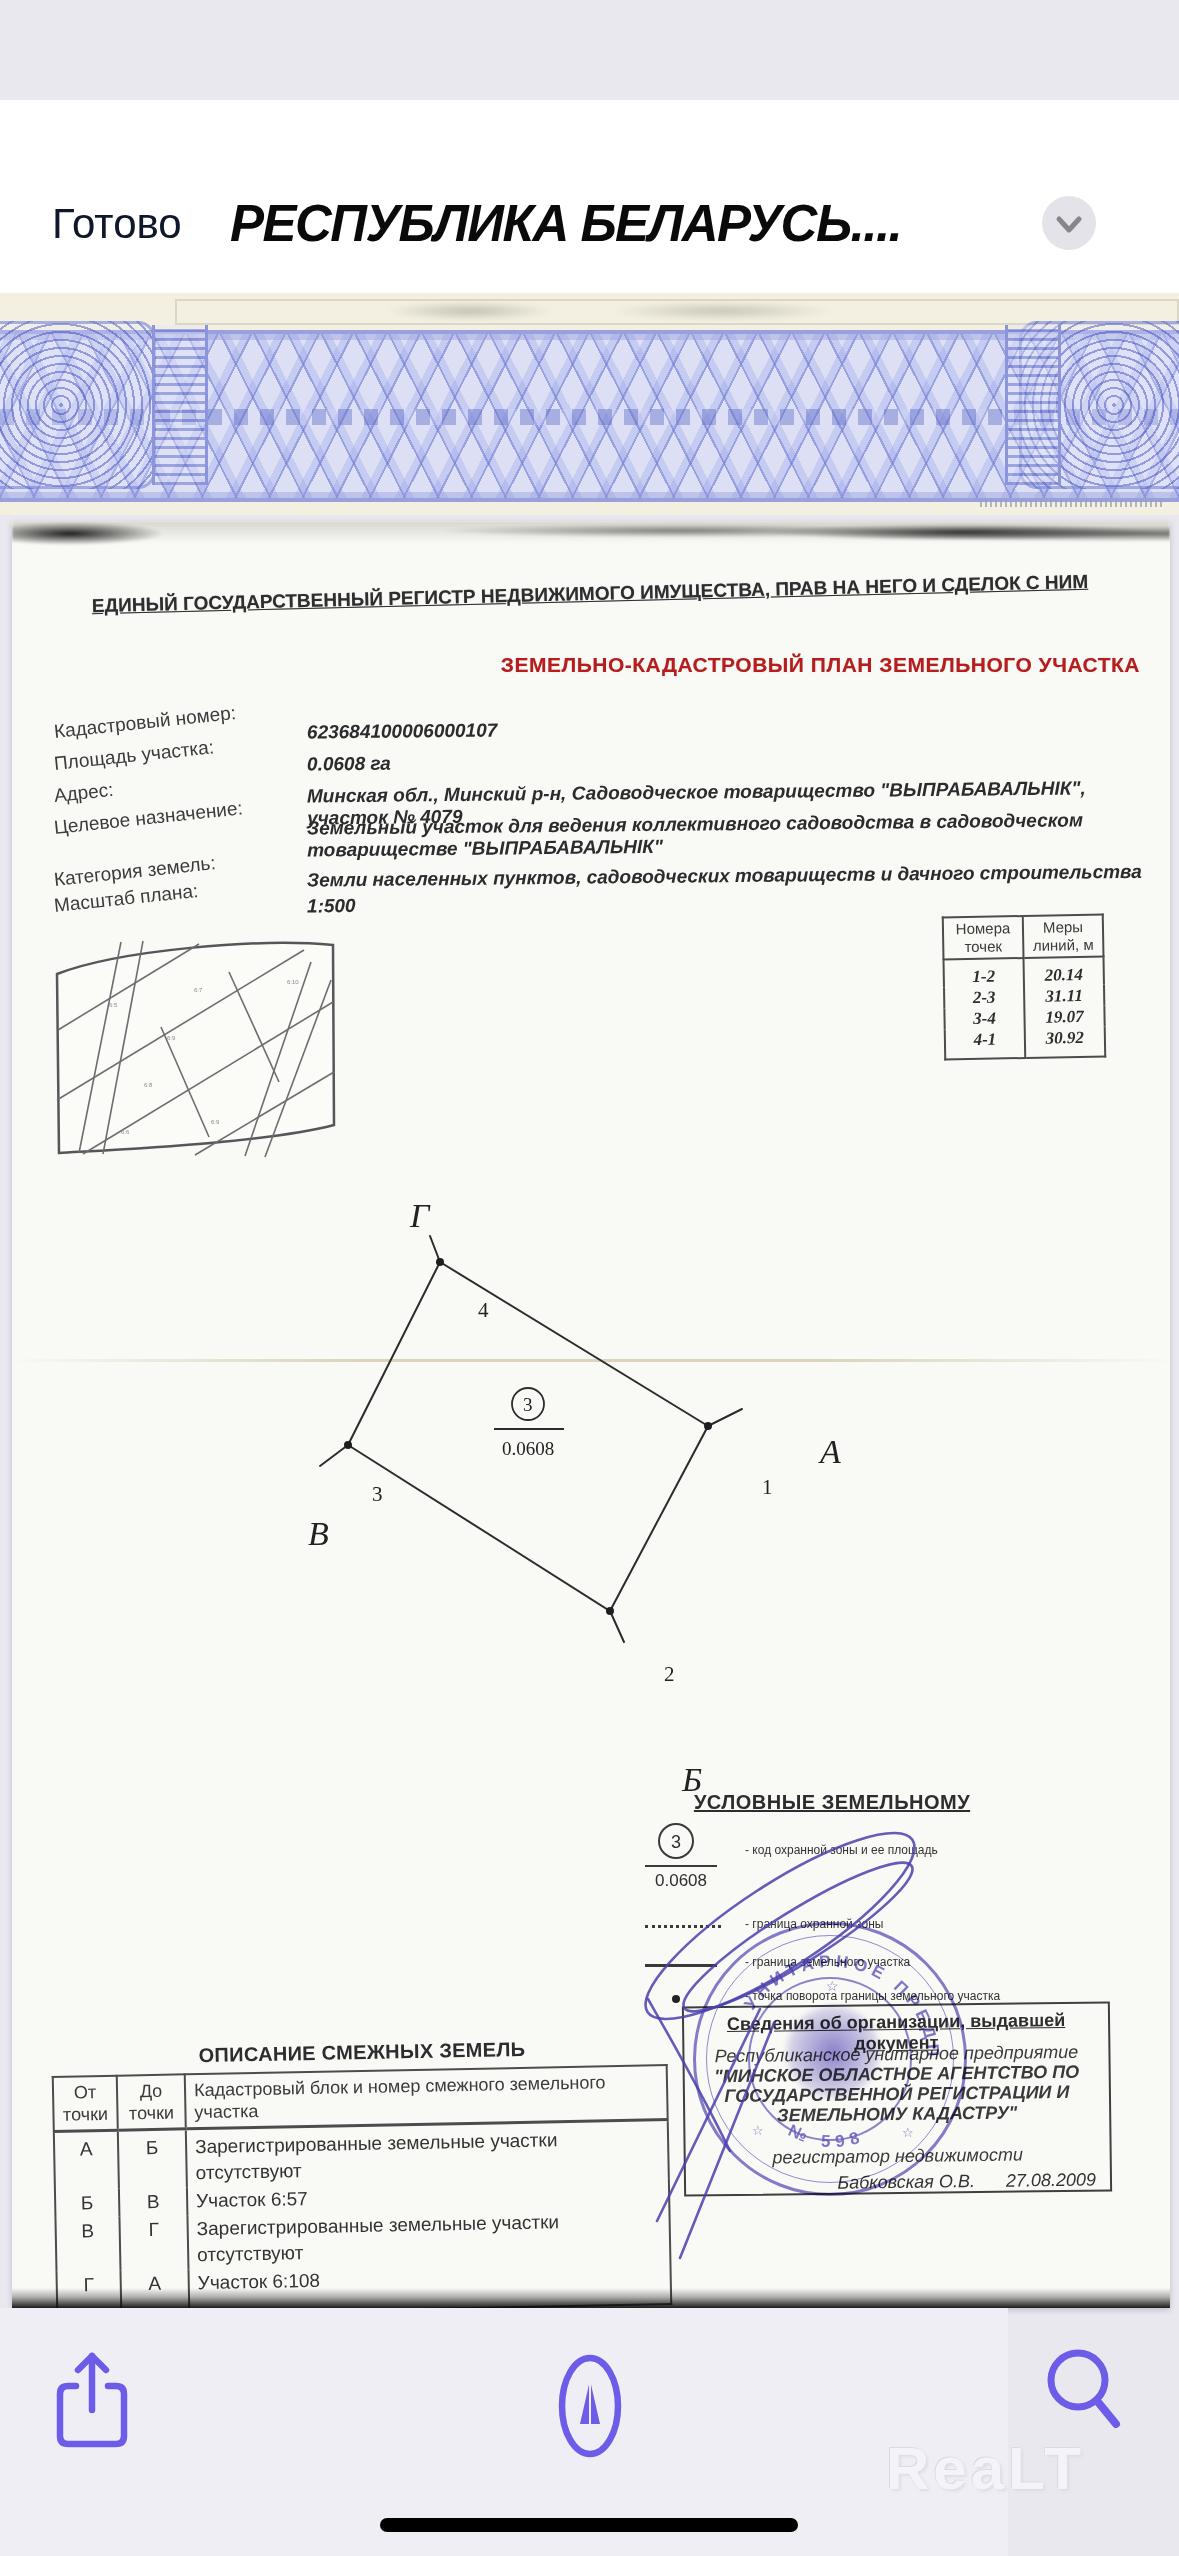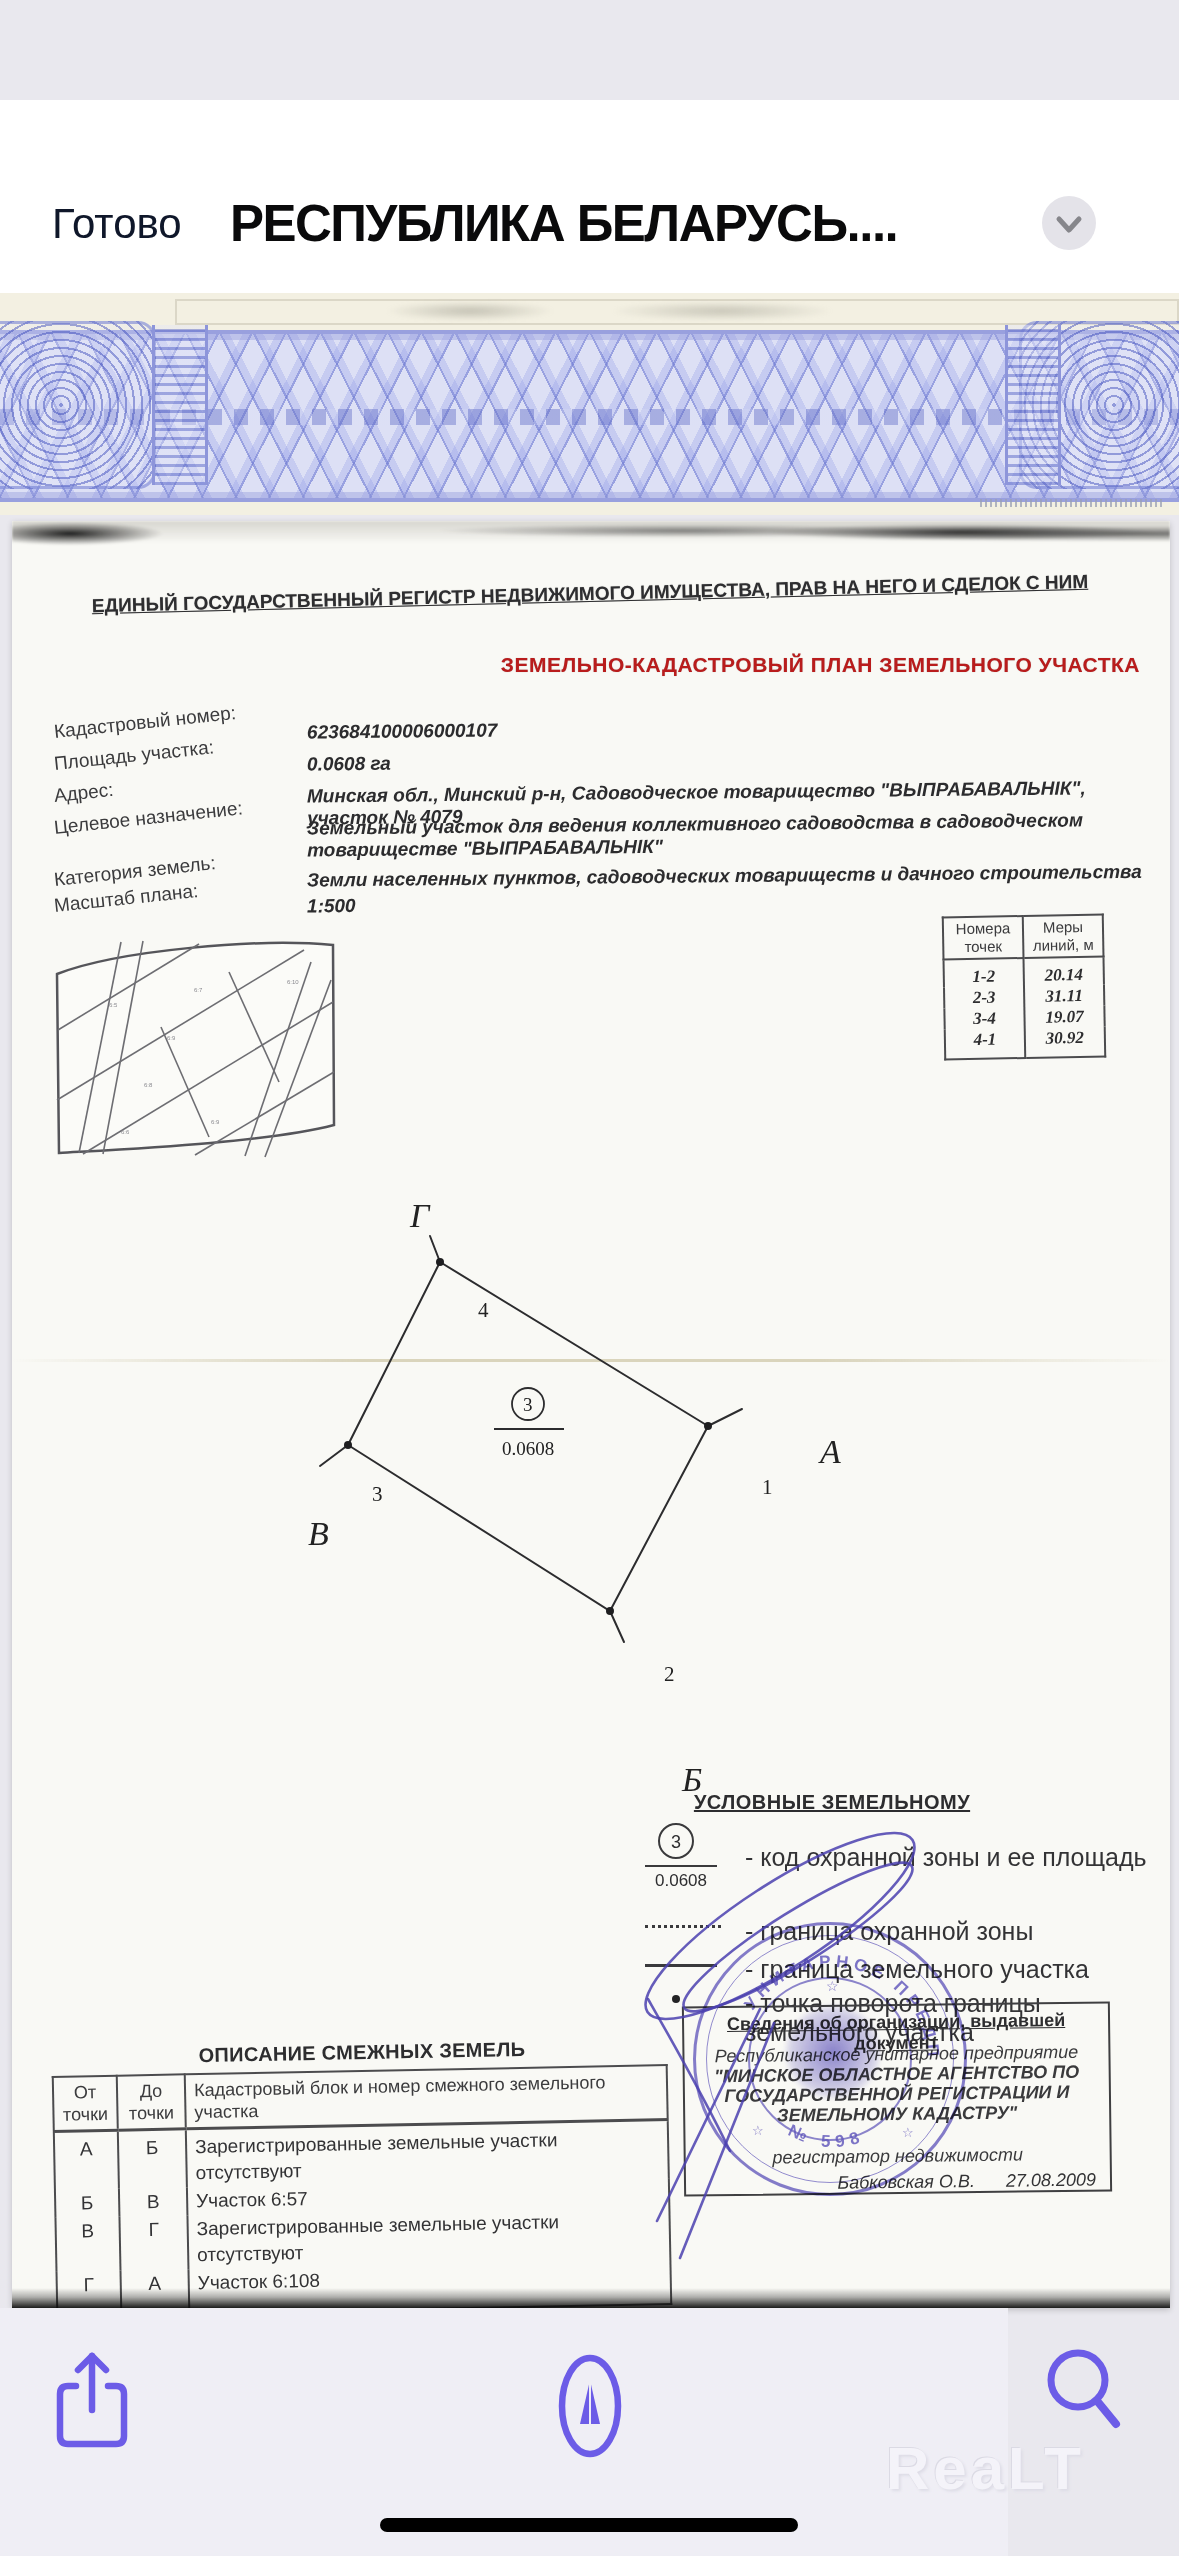--- a/index.html
+++ b/index.html
@@ -18,21 +18,21 @@
   .sb-lte{font-size:38px;color:#0b0b0c;letter-spacing:1px;line-height:34px;transform:translateY(3px);}
   .bat{position:relative;width:80px;height:40px;border-radius:11px;overflow:hidden;background:#0b0b0c;}
   .bat .cap{position:absolute;right:0;top:0;width:13px;height:40px;background:#c9c8cd;}
   .bat .pct{position:absolute;left:0;top:0;width:67px;height:40px;display:flex;align-items:center;justify-content:center;
     color:#fff;font-size:28px;font-weight:700;}
   .bat-nub{width:5px;height:14px;background:#c9c8cd;border-radius:0 4px 4px 0;margin-left:-16px;margin-bottom:12px;}
   
   .nav-bar{position:absolute;left:0;top:100px;width:1179px;height:193px;background:#fff;z-index:30;}
   .nav-done{position:absolute;left:52px;top:100px;font-size:42px;color:#0f172a;cursor:pointer;}
   .nav-title{position:absolute;left:230px;top:94px;width:800px;font-size:51px;font-weight:700;color:#0a0a0b;
-    letter-spacing:-1.5px;white-space:nowrap;overflow:hidden;}
+    letter-spacing:-1.5px;white-space:nowrap;overflow:hidden;font-style:italic;}
   .nav-chevron{position:absolute;left:1042px;top:96px;width:54px;height:54px;border-radius:50%;background:#e4e3e9;cursor:pointer;}
   
   .content{position:absolute;left:0;top:293px;width:1179px;height:2015px;background:#e9e8ee;}
   
   .page1{position:absolute;left:0;top:0;width:1179px;height:222px;background:#f3f0e2;overflow:hidden;}
   .p1-frame{position:absolute;left:175px;top:6px;right:0;height:26px;border:2px solid #cbc6b6;opacity:.6;}
   .p1-ghost{position:absolute;left:330px;top:2px;width:560px;height:32px;
     background:radial-gradient(120px 14px at 25% 50%,rgba(150,148,135,.5),transparent 70%),
                radial-gradient(160px 14px at 70% 50%,rgba(150,148,135,.45),transparent 70%);filter:blur(2px);}
   .p1-band{position:absolute;left:0;top:37px;width:1179px;height:172px;background-color:#dde0f5;
@@ -94,21 +94,21 @@
   
   .inset{position:absolute;left:37px;top:411px;}
   .plot{position:absolute;left:268px;top:658px;}
   .plot text{fill:#222;}
   .letter{font-family:"Liberation Serif",serif;font-style:italic;font-size:34px;}
   .vnum{font-family:"Liberation Serif",serif;font-size:21px;}
   .znum{font-family:"Liberation Serif",serif;font-size:19px;}
   
   .legend-title{position:absolute;left:620px;top:1270px;width:400px;text-align:center;font-size:20px;font-weight:700;
     color:#2d2d2f;text-decoration:underline;letter-spacing:.5px;}
-  .lg-text{position:absolute;left:733px;font-size:25px;color:#333335;}
+  .lg-text{position:absolute;left:733px;font-size:12px;color:#333335;}
   .lg-circ{position:absolute;left:646px;top:1302px;width:36px;height:36px;border:2px solid #3a3a3c;border-radius:50%;
     text-align:center;line-height:34px;font-size:18px;color:#2e2e30;}
   .lg-underline{position:absolute;left:633px;top:1344px;width:72px;height:0;border-top:2.5px solid #3a3a3c;}
   .lg-area{position:absolute;left:622px;top:1350px;width:94px;text-align:center;font-size:17px;color:#2e2e30;}
   .lg-dotted{position:absolute;left:633px;top:1404px;width:76px;height:0;border-top:3px dotted #3a3a3c;}
   .lg-solid{position:absolute;left:633px;top:1443px;width:72px;height:0;border-top:3px solid #3a3a3c;}
   .lg-dot{position:absolute;left:660px;top:1474px;width:8px;height:8px;border-radius:50%;background:#232325;}
   
   .adj-title{position:absolute;left:42px;top:1520px;width:616px;text-align:center;font-size:20px;font-weight:700;
     color:#2d2d2f;letter-spacing:.3px;transform:rotate(-1.1deg);}

